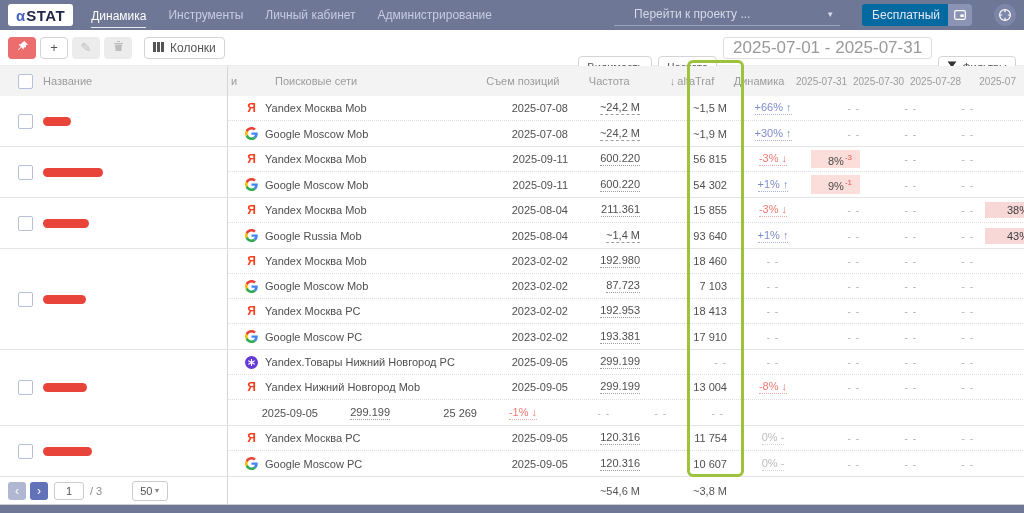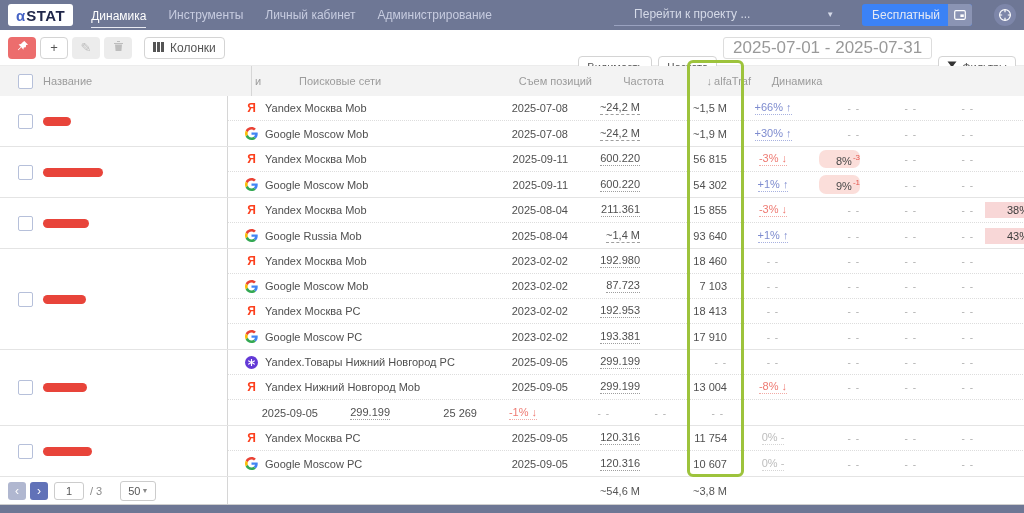--- a/index.html
+++ b/index.html
@@ -13,38 +13,38 @@
   .navbar{height:30px;background:#6e7795;display:flex;align-items:center;padding:0 8px;box-sizing:border-box;}
   .logo{background:#fff;border-radius:3px;height:22px;padding:0 8px;display:flex;align-items:center;font-weight:bold;font-size:15px;line-height:1;}
   .logo .a{color:#4663c5;font-weight:800;margin-right:1px;}
   .logo .s{color:#20274a;letter-spacing:.5px;font-weight:800;}
   .nav-menu{display:flex;gap:22px;margin-left:18px;font-size:12px;height:100%;align-items:center;}
   .nav-item{color:#c7cce0;cursor:pointer;padding:2px 0;}
   .nav-item.active{color:#fff;border-bottom:1px solid #e8eaf2;padding-bottom:4px;margin-bottom:-4px;}
   .nav-right{margin-left:auto;display:flex;align-items:center;gap:22px;}
   .proj-select{width:200px;border-bottom:1px solid #9aa2c0;color:#d5dae8;font-size:12px;display:flex;justify-content:space-between;align-items:center;padding:3px 6px 4px 20px;cursor:pointer;}
   .caret{font-size:8px;color:#d5dae8;}
-  .plan-btn{background:#3b82f6;border-radius:3px;height:22px;display:flex;align-items:center;color:#e4e8f4;font-size:12px;padding-left:10px;cursor:pointer;}
+  .plan-btn{background:#0369a1;border-radius:3px;height:22px;display:flex;align-items:center;color:#e4e8f4;font-size:12px;padding-left:10px;cursor:pointer;}
   .plan-btn .txt{margin-right:8px;}
   .plan-ico{background:#8b94b4;height:22px;width:24px;border-radius:0 3px 3px 0;display:flex;align-items:center;justify-content:center;}
   .circle-btn{width:22px;height:22px;border-radius:50%;background:#7d86a9;display:flex;align-items:center;justify-content:center;cursor:pointer;}
   
   .toolbar{height:36px;background:#fff;display:flex;align-items:center;padding:0 8px;gap:4px;border-bottom:1px solid #ececec;box-sizing:border-box;}
   .tbtn{height:22px;box-sizing:border-box;border-radius:4px;display:flex;align-items:center;justify-content:center;font-size:13px;color:#555;background:#fff;border:1px solid #d4d4d4;padding:0 8px;cursor:pointer;white-space:nowrap;}
   .sq{width:28px;padding:0;}
   .pin{background:#ec6d6d;border:none;}
   .dis{background:#ececec;border:none;color:#bdbdbd;cursor:default;}
   .cols-btn{margin-left:8px;gap:6px;font-size:12px;}
   .toolbar-right{margin-left:auto;display:flex;gap:6px;align-items:center;}
   .tbtn.small{font-size:11px;margin-top:38px;}
   .date-input{height:22px;box-sizing:border-box;border:1px solid #ddd;border-radius:3px;color:#999;font-size:17px;display:flex;align-items:center;padding:0 9px;cursor:pointer;}
   
   .table-wrap{position:relative;background:#fff;}
   .thead{height:30px;background:#f3f3f3;display:flex;align-items:center;font-size:11px;color:#9c9c9c;position:relative;}
-  .th-left{width:252px;flex-shrink:0;display:flex;align-items:center;padding-left:18px;box-sizing:border-box;height:100%;border-right:1px solid #d6d6d6;}
+  .th-left{width:228px;flex-shrink:0;display:flex;align-items:center;padding-left:18px;box-sizing:border-box;height:100%;border-right:1px solid #d6d6d6;}
   .th-name{margin-left:10px;}
   .hc{box-sizing:border-box;white-space:nowrap;}
   .hc-eng{width:250px;padding-left:47px;position:relative;}
   .hidden-frag{position:absolute;left:3px;top:0;color:#9c9c9c;}
   .c-pos{width:97px;text-align:right;padding-right:7px;box-sizing:border-box;}
   .c-freq{width:68px;text-align:right;padding-right:3px;box-sizing:border-box;}
   .c-traf{width:92px;text-align:right;padding-right:8px;box-sizing:border-box;}
   .c-dyn{width:76px;text-align:center;box-sizing:border-box;}
   .c-d{width:57px;text-align:right;padding-right:8px;box-sizing:border-box;}
   .hc.c-d{font-size:10px;}
@@ -63,33 +63,33 @@
   .ic-ya{color:#fc3f1d;font-weight:bold;font-size:12px;}
   .ic-yt{width:13px;height:13px;border-radius:50%;background:#6339d6;}
   .flink{display:inline-block;line-height:13px;cursor:pointer;}
   .u-dotted{border-bottom:1px dotted #9e9e9e;}
   .u-dashed{border-bottom:1px dashed #9e9e9e;}
   .dyn{display:inline-block;line-height:13px;cursor:pointer;}
   .dyn-up{color:#7e8ccf;border-bottom:1px dotted #a7b1e0;}
   .dyn-down{color:#ee7a72;border-bottom:1px dotted #f2aaa5;}
   .dyn-zero{color:#bdbdbd;border-bottom:1px dotted #d5d5d5;}
   .dash{color:#b3b3b3;font-size:10px;letter-spacing:1px;}
-  .pinkcell{display:block;margin-left:8px;background:#fbdeda;border-radius:7px;padding:2px 17px;text-align:right;color:#4a4a4a;line-height:12px;}
+  .pinkcell{display:block;margin-left:0;background:#fbdeda;border-radius:0;padding:2px 17px;text-align:right;color:#4a4a4a;line-height:12px;}
   .sup{color:#e4574e;font-size:8px;vertical-align:super;margin-left:1px;}
   .pinkcell2{display:block;margin-left:3px;margin-right:-8px;background:#f8d7d7;padding:2px 10px 2px 0;text-align:right;color:#3c3c3c;line-height:12px;}
   .green-box{position:absolute;left:687px;top:-6px;width:57px;height:417px;border:3px solid #9dc33c;border-radius:6px;box-sizing:border-box;pointer-events:none;z-index:5;}
   
   .trow{display:flex;height:27px;align-items:center;background:#fff;border-bottom:1px solid #cfcfcf;}
   .t-left{width:228px;flex-shrink:0;border-right:1px solid #d6d6d6;height:100%;display:flex;align-items:center;padding-left:8px;box-sizing:border-box;}
   .pg-btn{width:18px;height:18px;border-radius:3px;color:#fff;display:flex;align-items:center;justify-content:center;font-size:12px;cursor:pointer;flex-shrink:0;}
   .pg-prev{background:#b0b7d0;margin-right:4px;}
   .pg-next{background:#6172b8;margin-right:6px;}
   .pg-input{width:30px;height:18px;box-sizing:border-box;border:1px solid #ccc;border-radius:3px;text-align:center;font-size:11px;color:#555;display:flex;align-items:center;justify-content:center;background:#fff;}
   .pg-of{color:#8a8a8a;font-size:11px;margin:0 6px;}
-  .pg-size{border:1px solid #ccc;border-radius:3px;height:20px;box-sizing:border-box;padding:0 7px;display:flex;align-items:center;gap:1px;font-size:11px;color:#555;margin-left:12px;cursor:pointer;background:#fff;}
+  .pg-size{border:1px solid #ccc;border-radius:3px;height:20px;box-sizing:border-box;padding:0 7px;display:flex;align-items:center;gap:1px;font-size:11px;color:#555;margin-left:24px;cursor:pointer;background:#fff;}
   .caret2{font-size:7px;color:#888;}
   .tot{color:#555;}
 </style>
 </head>
 <body>
 
 <div class="navbar">
   <div class="logo">
     <span class="a">α</span>
       <span class="s">STAT</span>
@@ -176,20 +176,26 @@
     <div class="hc hc-eng">
       <span class="hidden-frag">и</span>
       <span>Поисковые сети</span>
     </div>
     <div class="hc c-pos">Съем позиций</div>
     <div class="hc c-freq">Частота</div>
     <div class="hc c-traf">
       <span class="sort-arrow">↓</span><span>alfaTraf</span>
     </div>
     <div class="hc c-dyn">Динамика</div>
+    <div id="dateHeads" style="display:flex">
+        <div class="hc c-d">2025-07-31</div>
+        <div class="hc c-d">2025-07-30</div>
+        <div class="hc c-d">2025-07-28</div>
+        <div class="hc c-d">2025-07</div>
+      </div>
   </div>
 
   <div id="tbody">
       <div class="group">
         <div class="g-left">
           <span class="cbx"></span>
           <span class="redbar" style="width: 28px;"></span>
         </div>
         <div class="g-right">
           <div class="subrow">

